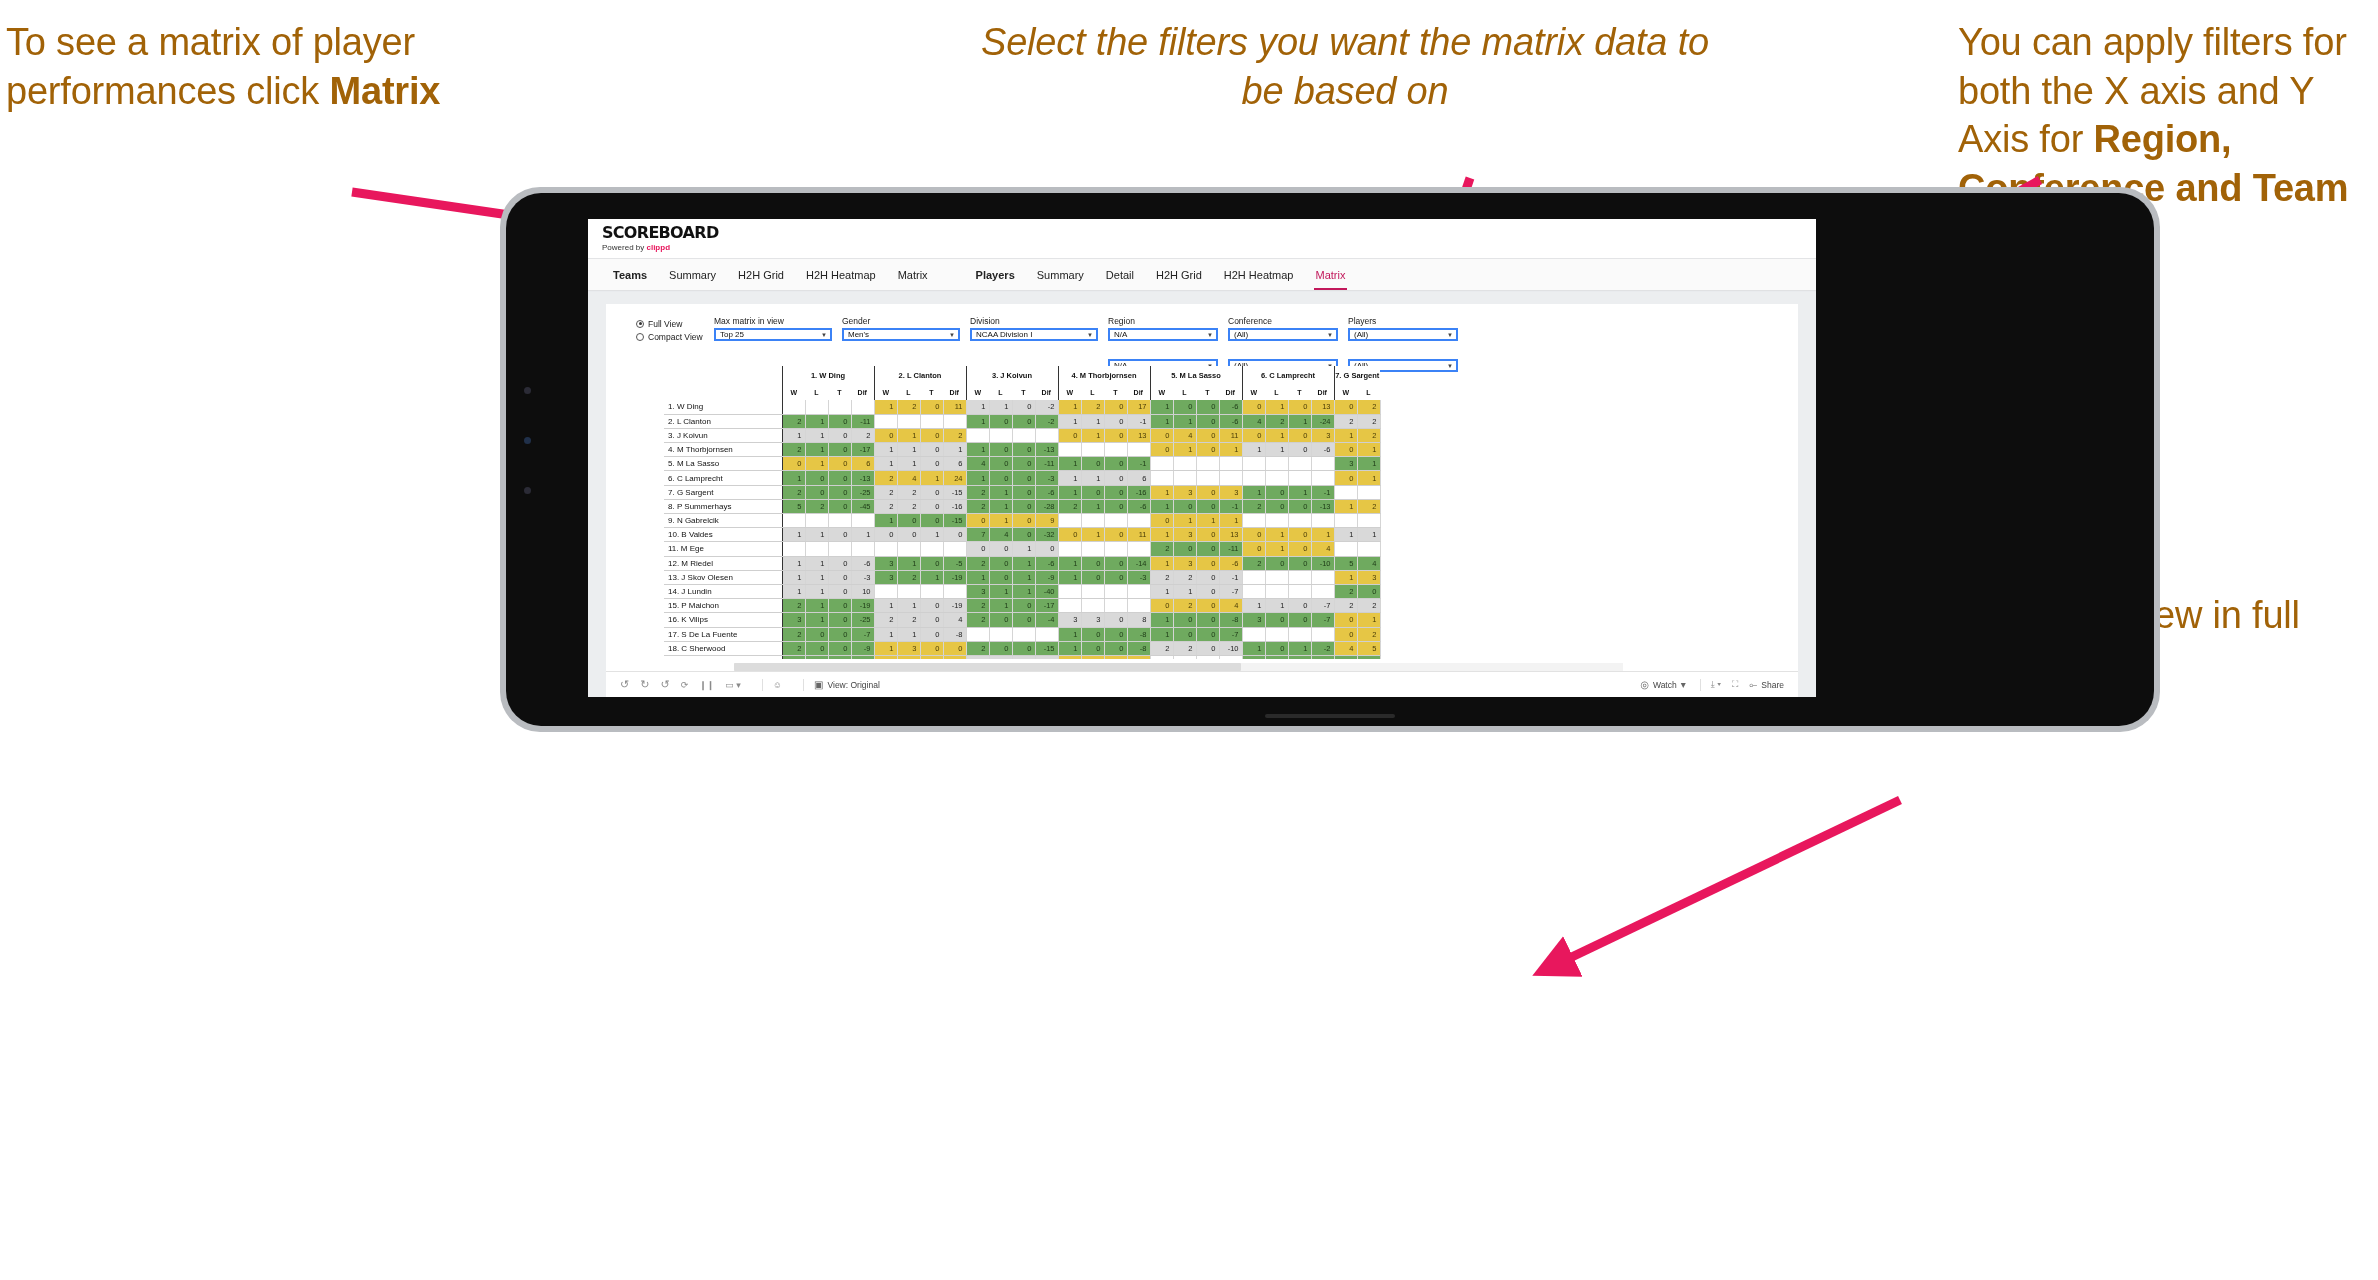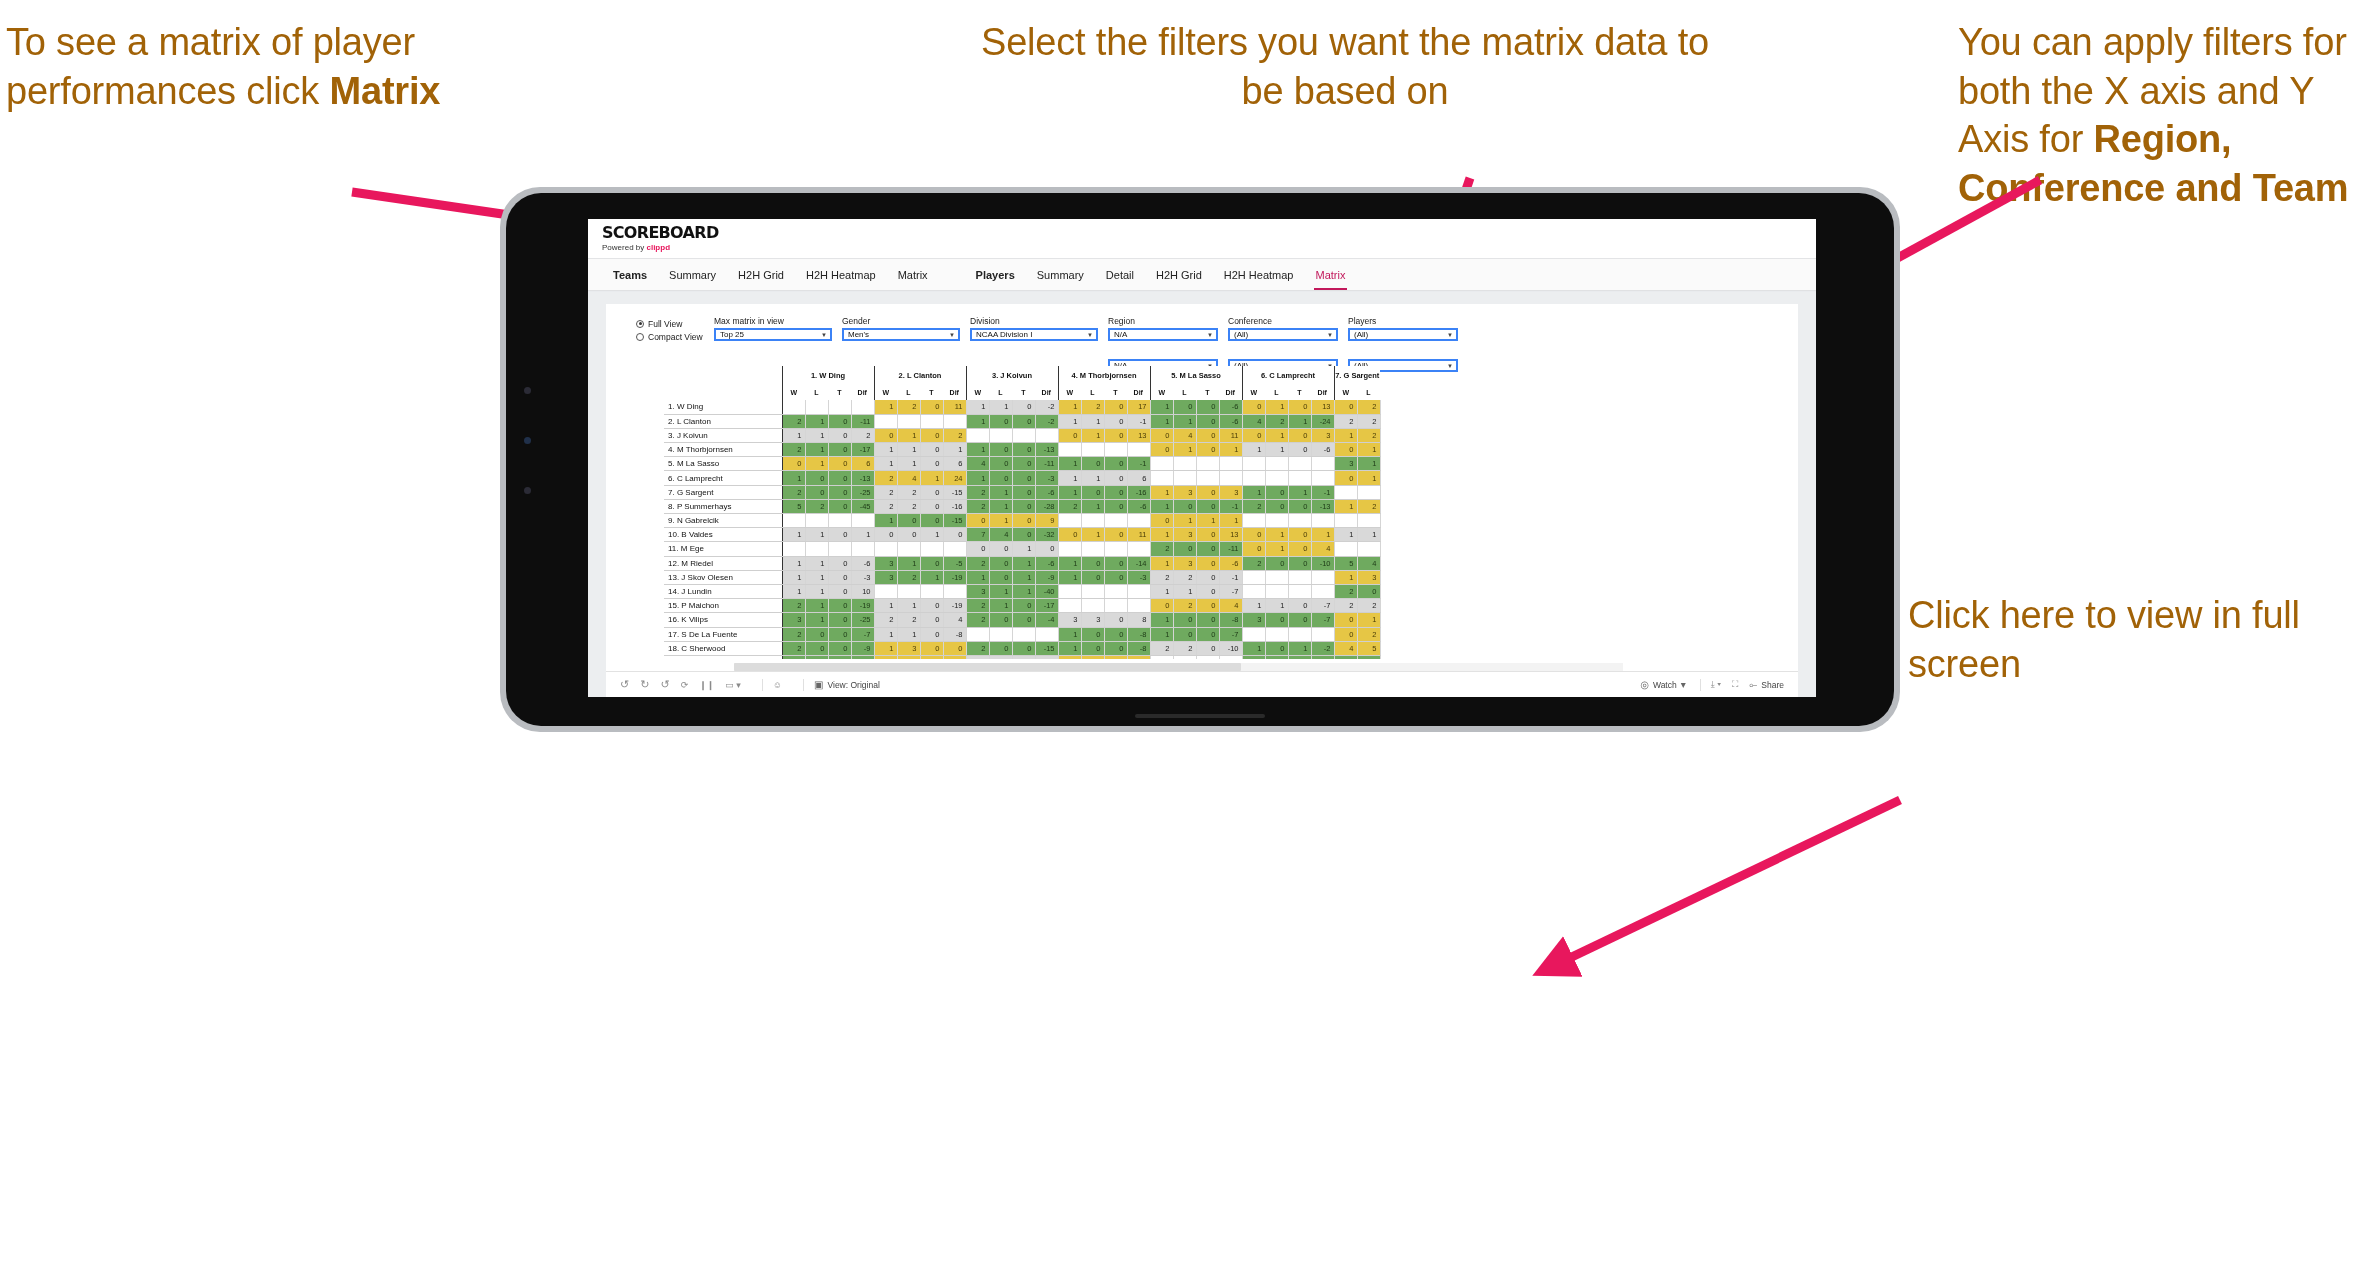--- a/index.html
+++ b/index.html
@@ -15,32 +15,32 @@
   .anno {
     position: absolute;
     color: #a16207;
     font-size: 38px;
     line-height: 1.28;
     font-family: "Liberation Sans", sans-serif;
     letter-spacing: -0.2px;
   }
   .anno b { font-weight: bold; }
   #anno-matrix   { left: 6px;    top: 18px;  width: 560px; }
-  #anno-filters  { left: 965px;  top: 18px;  width: 760px; text-align: center; }
+  #anno-filters  { left: 965px;  top: 18px;  width: 760px; text-align: center; font-style: italic; }
   #anno-axis     { left: 1958px; top: 18px;  width: 420px; }
   #anno-full     { left: 1908px; top: 591px; width: 470px; }
 
   
   .arrow-svg { position: absolute; left: 0; top: 0; width: 2378px; height: 1280px; pointer-events: none; }
 
   
   #tablet {
     position: absolute;
     left: 500px; top: 187px;
-    width: 1400px; height: 545px;
+    width: 1660px; height: 545px;
   }
   #tablet-outer {
     position: absolute; inset: 0;
     background: #b9bcc0;
     border-radius: 40px;
   }
   #tablet-body {
     position: absolute; left: 6px; top: 6px; right: 6px; bottom: 6px;
     background: #0d0d0d;
     border-radius: 35px;

